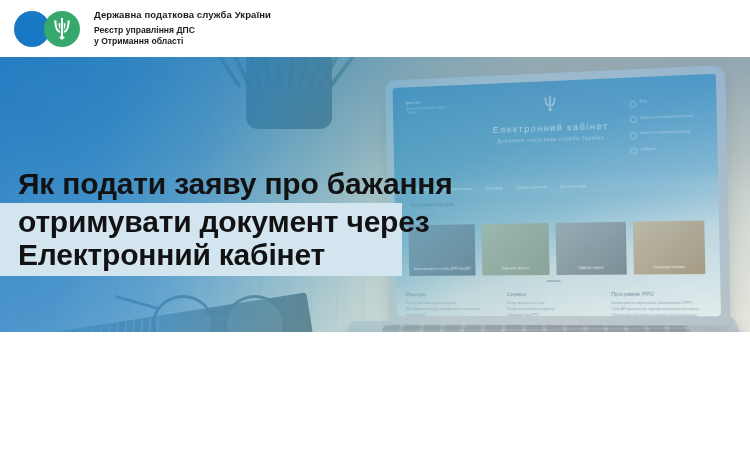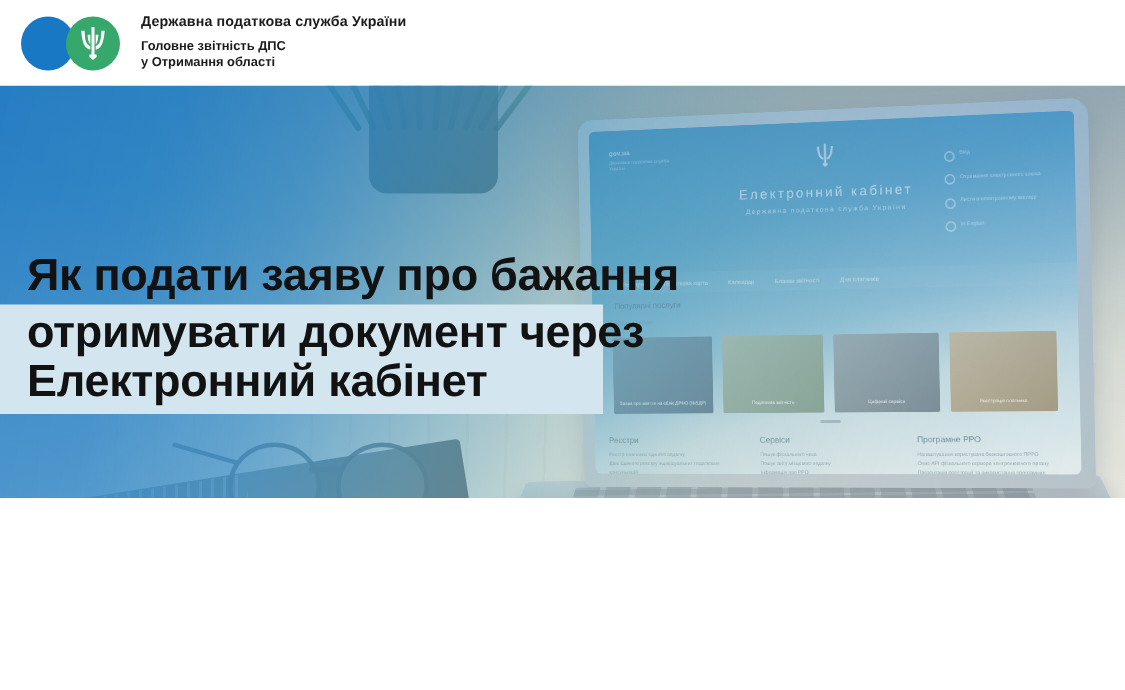--- a/index.html
+++ b/index.html
@@ -42,21 +42,21 @@
   }
   .header-sub{
     font-size:8.6px;color:#1b1b1b;font-weight:bold;white-space:nowrap;
     line-height:1.28;
   }
 
   
   .hero{
     position:absolute;left:0;top:57px;width:750px;height:403px;
     overflow:hidden;
-    background:#f9a8d4;
+    background:#3b82f6;
   }
 
   
   .desk{
     position:absolute;inset:0;
     background:
       linear-gradient(178deg,#cdbfa6 0%,#e2d6c1 22%,#efe6d6 48%,#f3ecdf 72%,#e6dccb 100%);
   }
   .desk-grain{
     position:absolute;left:0;top:46%;width:100%;height:54%;
@@ -341,21 +341,21 @@
           <path d="M2.2 3.5 C2.2 3.5 2.6 12 5.4 14.6 C6.6 15.7 8.2 16 8.2 16 L8.2 13.8 C8.2 13.8 6.6 13.2 5.6 11.4 C4.6 9.6 4.4 3.5 4.4 3.5 Z" fill="#ffffff"></path>
           <path d="M17.8 3.5 C17.8 3.5 17.4 12 14.6 14.6 C13.4 15.7 11.8 16 11.8 16 L11.8 13.8 C11.8 13.8 13.4 13.2 14.4 11.4 C15.4 9.6 15.6 3.5 15.6 3.5 Z" fill="#ffffff"></path>
           <path d="M6.4 6.2 C6.4 6.2 6.6 11.4 8.2 12.6 L8.2 6.2 Z" fill="#ffffff"></path>
           <path d="M13.6 6.2 C13.6 6.2 13.4 11.4 11.8 12.6 L11.8 6.2 Z" fill="#ffffff"></path>
           <path d="M7.6 19.4 L12.4 19.4 L12.4 21 L10 23 L7.6 21 Z" fill="#ffffff"></path>
         </svg>
       </div>
     </div>
     <div class="header-texts">
       <div class="header-title-main">Державна податкова служба України</div>
-      <div class="header-sub">Головне звітність ДПС</div>
+      <div class="header-sub">Реєстр управління ДПС</div>
       <div class="header-sub">у Отримання області</div>
     </div>
   </div>
 
   <div class="hero">
 
     <div class="desk"></div>
     <div class="desk-backwall"></div>
     <div class="desk-grain"></div>
 

